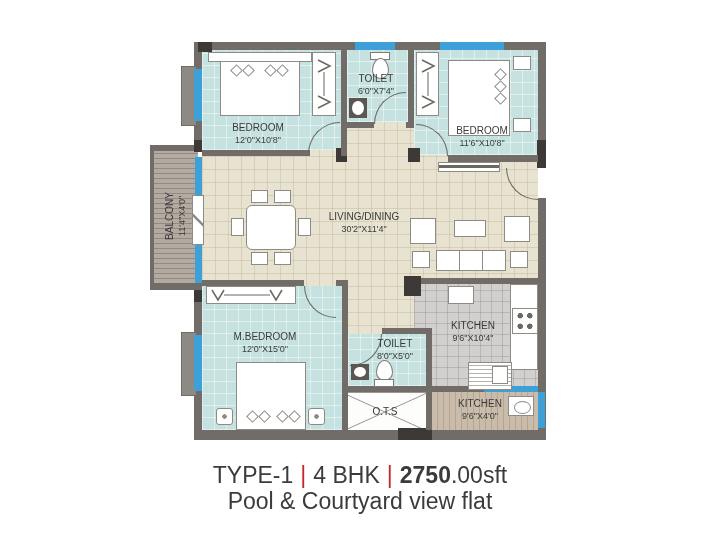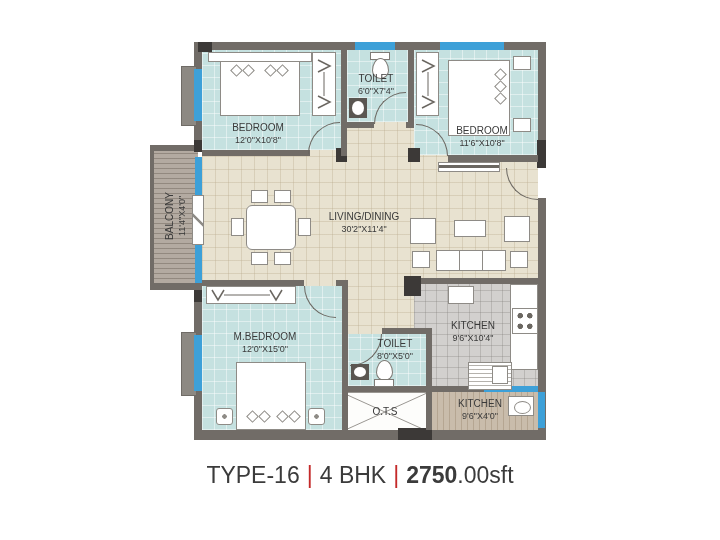--- a/index.html
+++ b/index.html
@@ -244,14 +244,15 @@
     <div>KITCHEN</div>
     <div class="sz">9'6"X10'4"</div>
   </div>
   <div class="lbl" style="left:282px;top:358px;width:100px;">
     <div>KITCHEN</div>
     <div class="sz">9'6"X4'0"</div>
   </div>
 </div>
 
 <div id="caption">
-  <div class="cap1"><span>TYPE-16</span><span class="pipe">|</span><span>4 BHK</span><span class="pipe">|</span><span><b>2750</b><span>.00sft</span></span></div>
+  <div class="cap1"><span>TYPE-1</span><span class="pipe">|</span><span>4 BHK</span><span class="pipe">|</span><span><b>2750</b><span>.00sft</span></span></div>
+  <div class="cap2">Pool &amp; Courtyard view flat</div>
 </div>
 
 </body></html>

